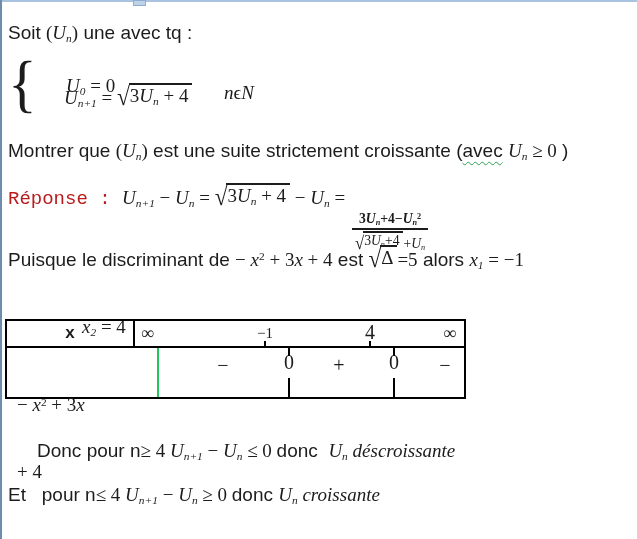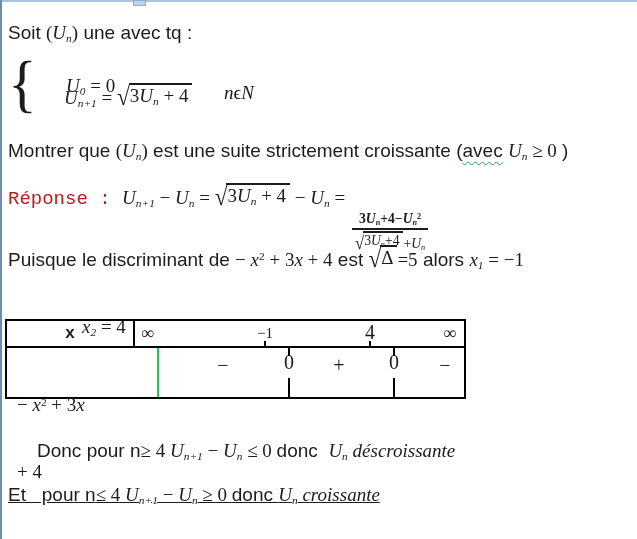--- a/index.html
+++ b/index.html
@@ -14,21 +14,21 @@
   .tab-marker{position:absolute;left:133px;top:0;width:13px;height:6px;background:#bed3ea;border:1px solid #8fadd1;box-sizing:border-box;}
 
   
   .line{position:absolute;white-space:pre;}
   .line-soit{left:8px;top:22px;}
   .line-montrer{left:8px;top:140px;}
   .line-reponse{left:8px;top:183px;}
   .line-puisque{left:8px;top:245px;}
   .line-x2{left:82px;top:276px;margin-top:40px;}
   .line-donc{left:8px;top:440px;margin-left:29px;}
-  .line-et{left:8px;top:484px;text-decoration:underline;}
+  .line-et{left:8px;top:484px;}
 
   
   .system{position:absolute;left:8px;top:56px;width:300px;height:62px;}
   .brace{position:absolute;left:0;top:-4px;font-family:"Liberation Serif",serif;
          font-size:60px;line-height:64px;font-weight:400;transform:scaleY(1.06);color:#1c1c1c;}
   .sys-row1{position:absolute;left:58px;top:19px;white-space:pre;}
   .sys-row2{position:absolute;left:24px;top:27px;white-space:pre;padding-left:32px;}
   .sys-side{position:absolute;left:216px;top:26px;white-space:pre;}
 
   

